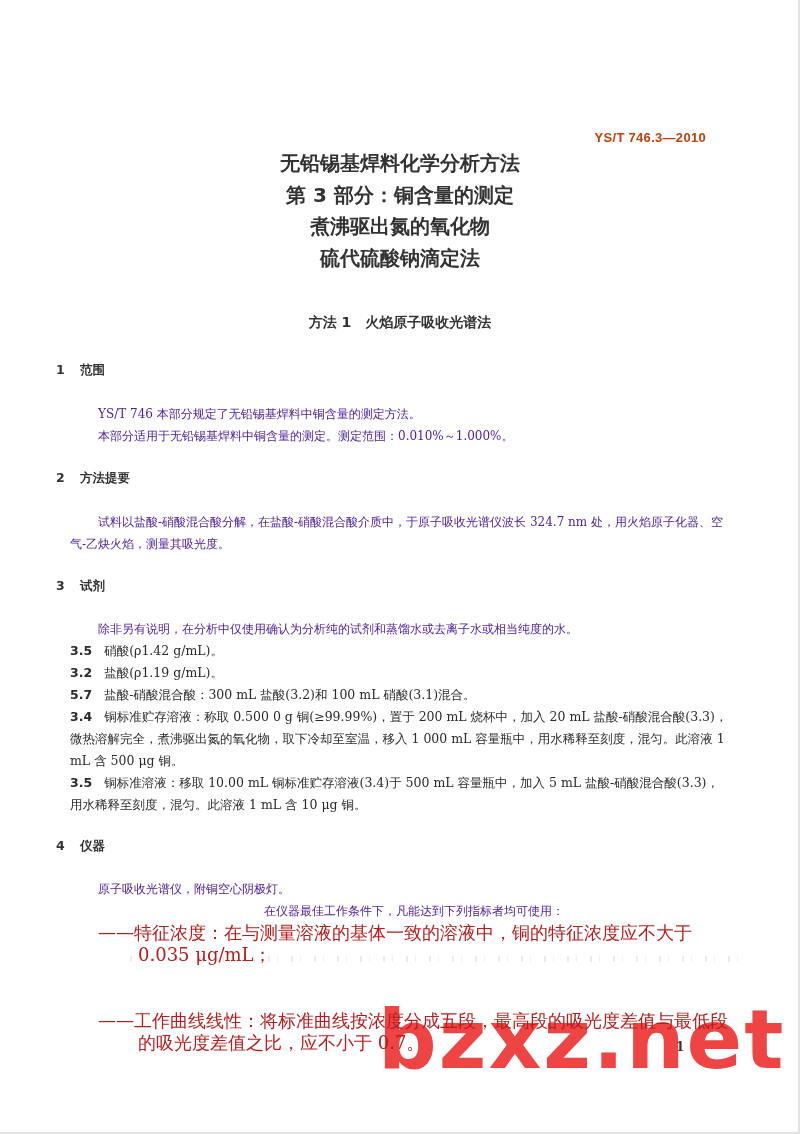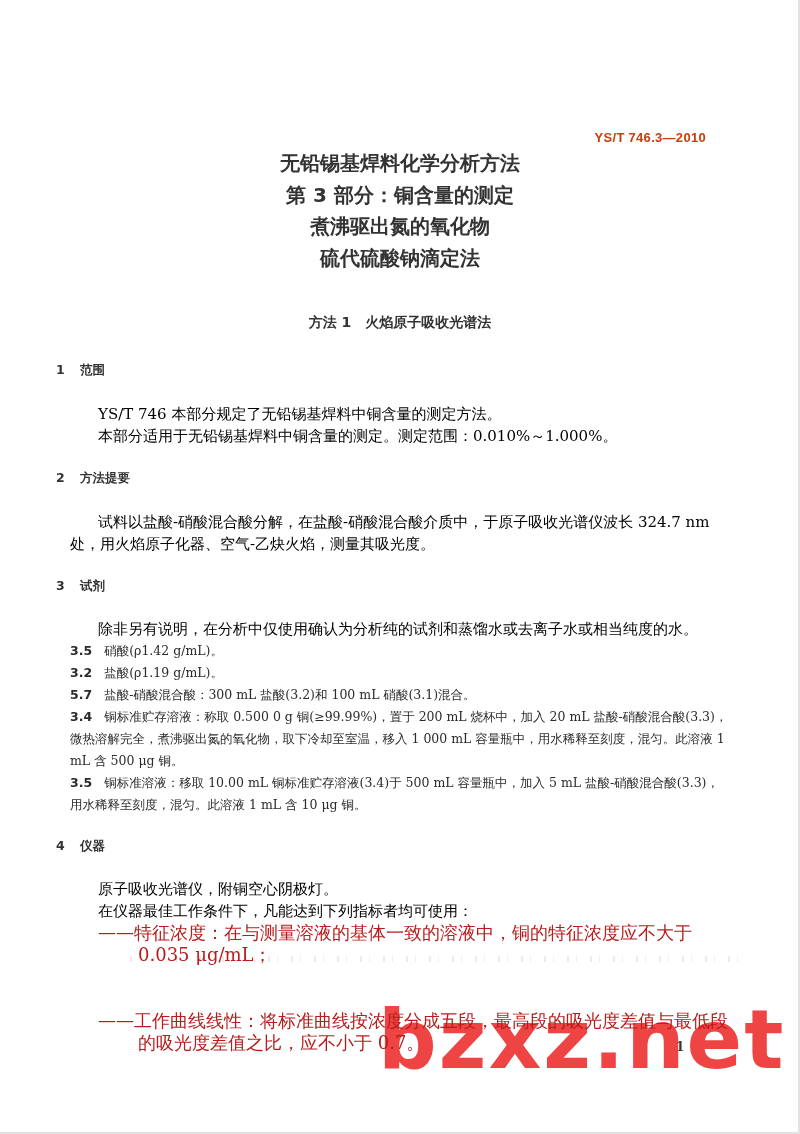--- a/index.html
+++ b/index.html
@@ -8,21 +8,21 @@
     .page { position: absolute; left: 0; top: 0; width: 800px; height: 1134px; background: #fff;
       border-right: 2px solid #e2e2e2; border-bottom: 2px solid #e2e2e2; box-sizing: border-box; }
     .std-code { position: absolute; right: 92px; top: 87px; font-family: "Liberation Sans", "DejaVu Sans", sans-serif;
       font-weight: bold; font-size: 13px; color: #c2410c; letter-spacing: 0.3px; margin-top: 43px; }
     .title-block { position: absolute; left: 0; width: 800px; top: 148px; text-align: center;
       font-family: "DejaVu Sans", sans-serif; font-weight: bold; font-size: 20px; color: #333; line-height: 31.5px; }
     .method-title { position: absolute; left: 0; width: 800px; top: 314px; text-align: center;
       font-family: "DejaVu Sans", sans-serif; font-weight: bold; font-size: 14px; color: #333; }
     .sec { position: absolute; left: 56px; font-family: "DejaVu Sans", sans-serif; font-weight: bold; font-size: 12.5px; color: #333; }
     .sec .num { display: inline-block; width: 24px; }
-    .para { position: absolute; left: 70px; width: 660px; font-size: 15px; line-height: 22px; color: #000000; }
+    .para { position: absolute; left: 70px; width: 660px; font-size: 12px; line-height: 22px; color: #4c1d95; }
     .indent { text-indent: 28px; }
     .item { position: absolute; left: 70px; width: 660px; font-size: 12.5px; line-height: 22px; color: #2b2b2b; }
     .item .inum { font-family: "DejaVu Sans", sans-serif; font-weight: bold; margin-right: 12px; }
     .dash { position: absolute; left: 98px; width: 632px; font-size: 18px; line-height: 22px; color: #b91c1c;
       padding-left: 40px; text-indent: -40px; box-sizing: border-box; }
     .watermark { position: absolute; left: 378px; top: 992px; font-family: "DejaVu Sans", sans-serif; font-weight: bold;
       font-size: 82px; color: #ef4444; letter-spacing: 2px; z-index: 0; }
     .page-num { position: absolute; left: 676px; top: 1040px; font-size: 12px; font-weight: bold; color: #333; z-index: 2; }
     .noise { position: absolute; left: 130px; top: 956px; width: 620px; height: 6px;
       background: repeating-linear-gradient(90deg, #ddd 0 2px, transparent 2px 9px, #e6e6e6 9px 10px, transparent 10px 23px); opacity: 0.6; }
@@ -74,18 +74,18 @@
     <span class="inum">3.4</span><span>铜标准贮存溶液：称取 0.500 0 g 铜(≥99.99%)，置于 200 mL 烧杯中，加入 20 mL 盐酸-硝酸混合酸(3.3)，微热溶解完全，煮沸驱出氮的氧化物，取下冷却至室温，移入 1 000 mL 容量瓶中，用水稀释至刻度，混匀。此溶液 1 mL 含 500 μg 铜。</span>
   </div>
   <div class="item" style="top:772px;">
     <span class="inum">3.5</span><span>铜标准溶液：移取 10.00 mL 铜标准贮存溶液(3.4)于 500 mL 容量瓶中，加入 5 mL 盐酸-硝酸混合酸(3.3)，用水稀释至刻度，混匀。此溶液 1 mL 含 10 μg 铜。</span>
   </div>
 
   <div class="sec" style="top:838px;">
     <span class="num">4</span><span>仪器</span>
   </div>
   <div class="para indent" style="top:878px;">原子吸收光谱仪，附铜空心阴极灯。</div>
-  <div class="para indent" style="top:900px;">在仪器最佳工作条件下，凡能达到下列指标者均可使用：</div>
+  <div class="para indent" style="top:900px;text-align:center;">在仪器最佳工作条件下，凡能达到下列指标者均可使用：</div>
   <div class="dash" style="top:922px;">——特征浓度：在与测量溶液的基体一致的溶液中，铜的特征浓度应不大于 0.035 μg/mL；</div>
   <div class="dash" style="top:1010px;">——工作曲线线性：将标准曲线按浓度分成五段，最高段的吸光度差值与最低段的吸光度差值之比，应不小于 0.7。</div>
 
   <div class="page-num">1</div>
 </div>
 
 </body></html>

